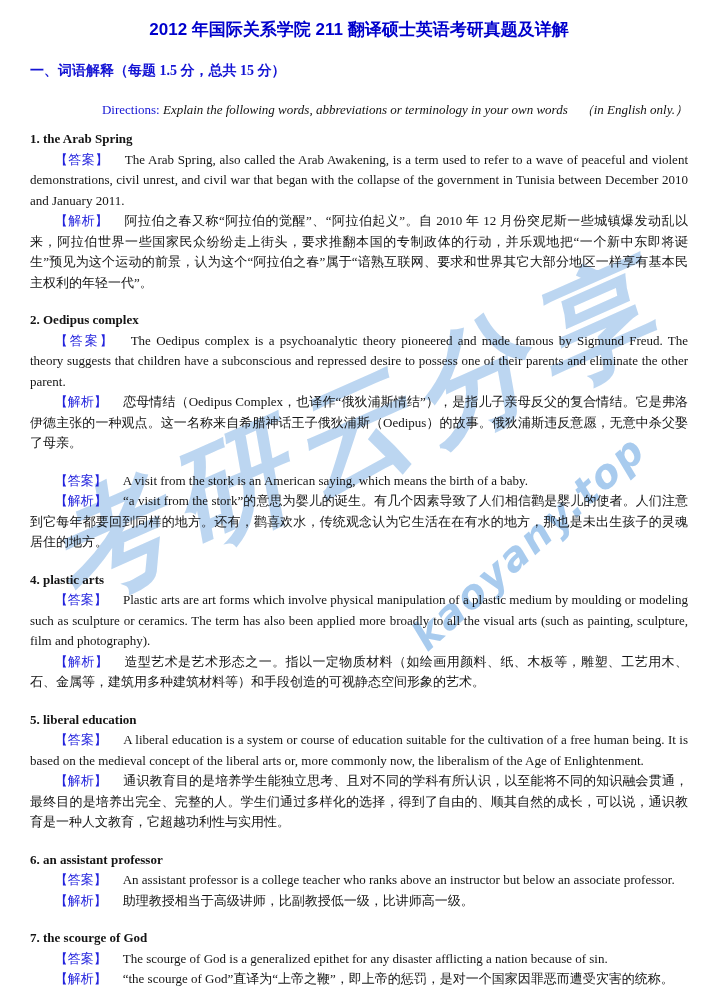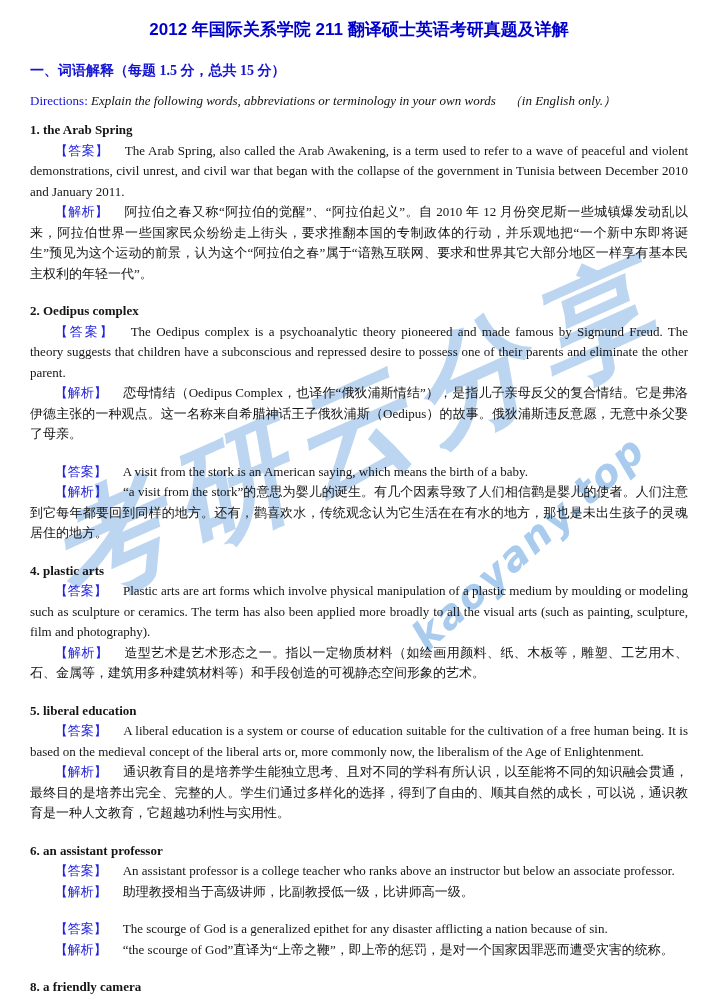--- a/index.html
+++ b/index.html
@@ -12,21 +12,21 @@
   .content{position:relative;z-index:2;padding:16px 28px 0 30px;}
   .doc-title{
     text-align:center;color:#0000cc;font-weight:bold;
     font-size:17px;line-height:20px;margin:4px 0 20px 0;
     font-family:"Liberation Sans","DejaVu Sans",sans-serif;
   }
   .sec-heading{
     color:#1414d4;font-size:14px;font-weight:bold;
     margin:0 0 2px 0;line-height:22px;
   }
-  .directions{margin:8px 0 8px 0;line-height:22px;}
+  .directions{margin:17px 0 8px 0;line-height:22px;text-align:right;}
   .directions .dir-label{color:#1414d4;}
   .directions .dir-text{font-style:italic;color:#101010;}
   .item{margin:0 0 17px 0;}
   .term{margin:0;line-height:20.5px;font-weight:bold;}
   .para{margin:0;text-indent:1.9em;text-align:justify;line-height:20.5px;}
   .tag{color:#2323dd;margin-right:16px;}
   .wm{position:absolute;pointer-events:none;white-space:nowrap;
       font-family:"DejaVu Sans",sans-serif;font-style:italic;z-index:1;}
   .wm-cn{
     left:55px;top:555px;font-size:118px;font-weight:bold;letter-spacing:14px;
@@ -78,20 +78,21 @@
           <div class="term">5. liberal education</div>
           <p class="para"><span class="tag">【答案】</span><span>A liberal education is a system or course of education suitable for the cultivation of a free human being. It is based on the medieval concept of the liberal arts or, more commonly now, the liberalism of the Age of Enlightenment.</span></p>
           <p class="para"><span class="tag">【解析】</span><span>通识教育目的是培养学生能独立思考、且对不同的学科有所认识，以至能将不同的知识融会贯通，最终目的是培养出完全、完整的人。学生们通过多样化的选择，得到了自由的、顺其自然的成长，可以说，通识教育是一种人文教育，它超越功利性与实用性。</span></p>
         </div>
         <div class="item">
           <div class="term">6. an assistant professor</div>
           <p class="para"><span class="tag">【答案】</span><span>An assistant professor is a college teacher who ranks above an instructor but below an associate professor.</span></p>
           <p class="para"><span class="tag">【解析】</span><span>助理教授相当于高级讲师，比副教授低一级，比讲师高一级。</span></p>
         </div>
         <div class="item">
+          <div class="term">7. the scourge of God</div>
           <p class="para"><span class="tag">【答案】</span><span>The scourge of God is a generalized epithet for any disaster afflicting a nation because of sin.</span></p>
           <p class="para"><span class="tag">【解析】</span><span>“the scourge of God”直译为“上帝之鞭”，即上帝的惩罚，是对一个国家因罪恶而遭受灾害的统称。</span></p>
         </div>
         <div class="item">
           <div class="term">8. a friendly camera</div>
         </div>
       </div>
   </div>
 </div>
 

